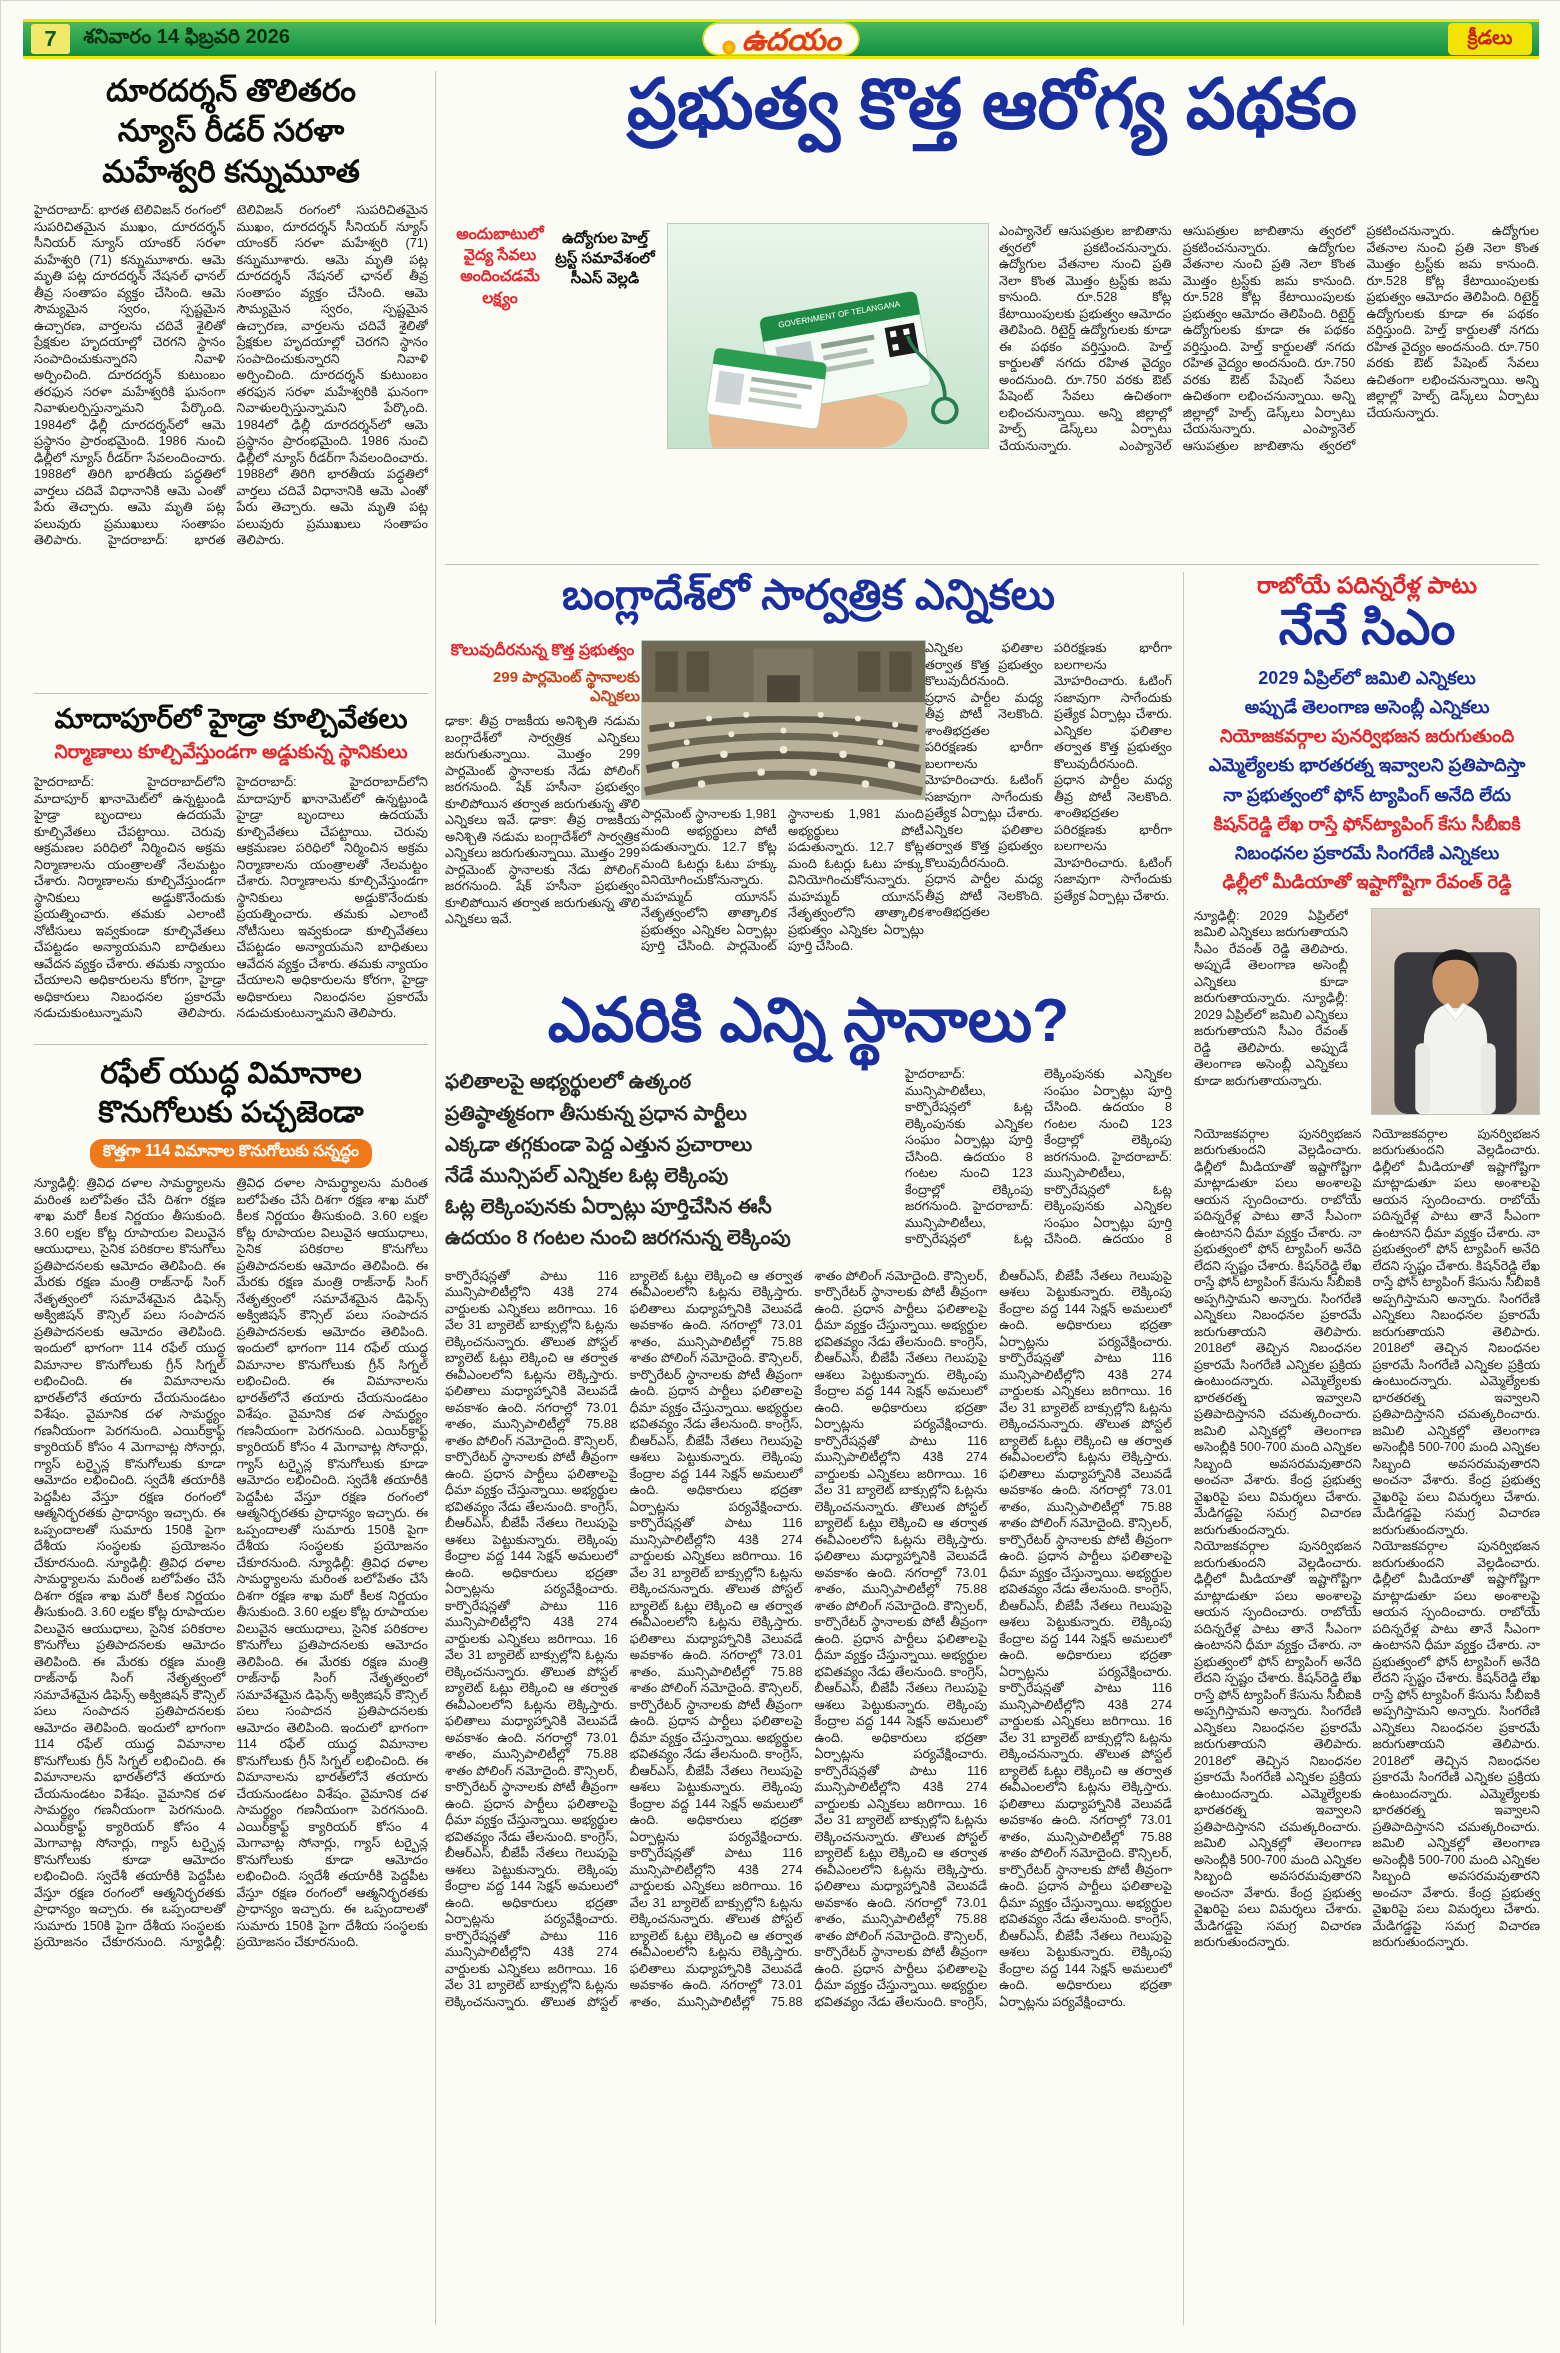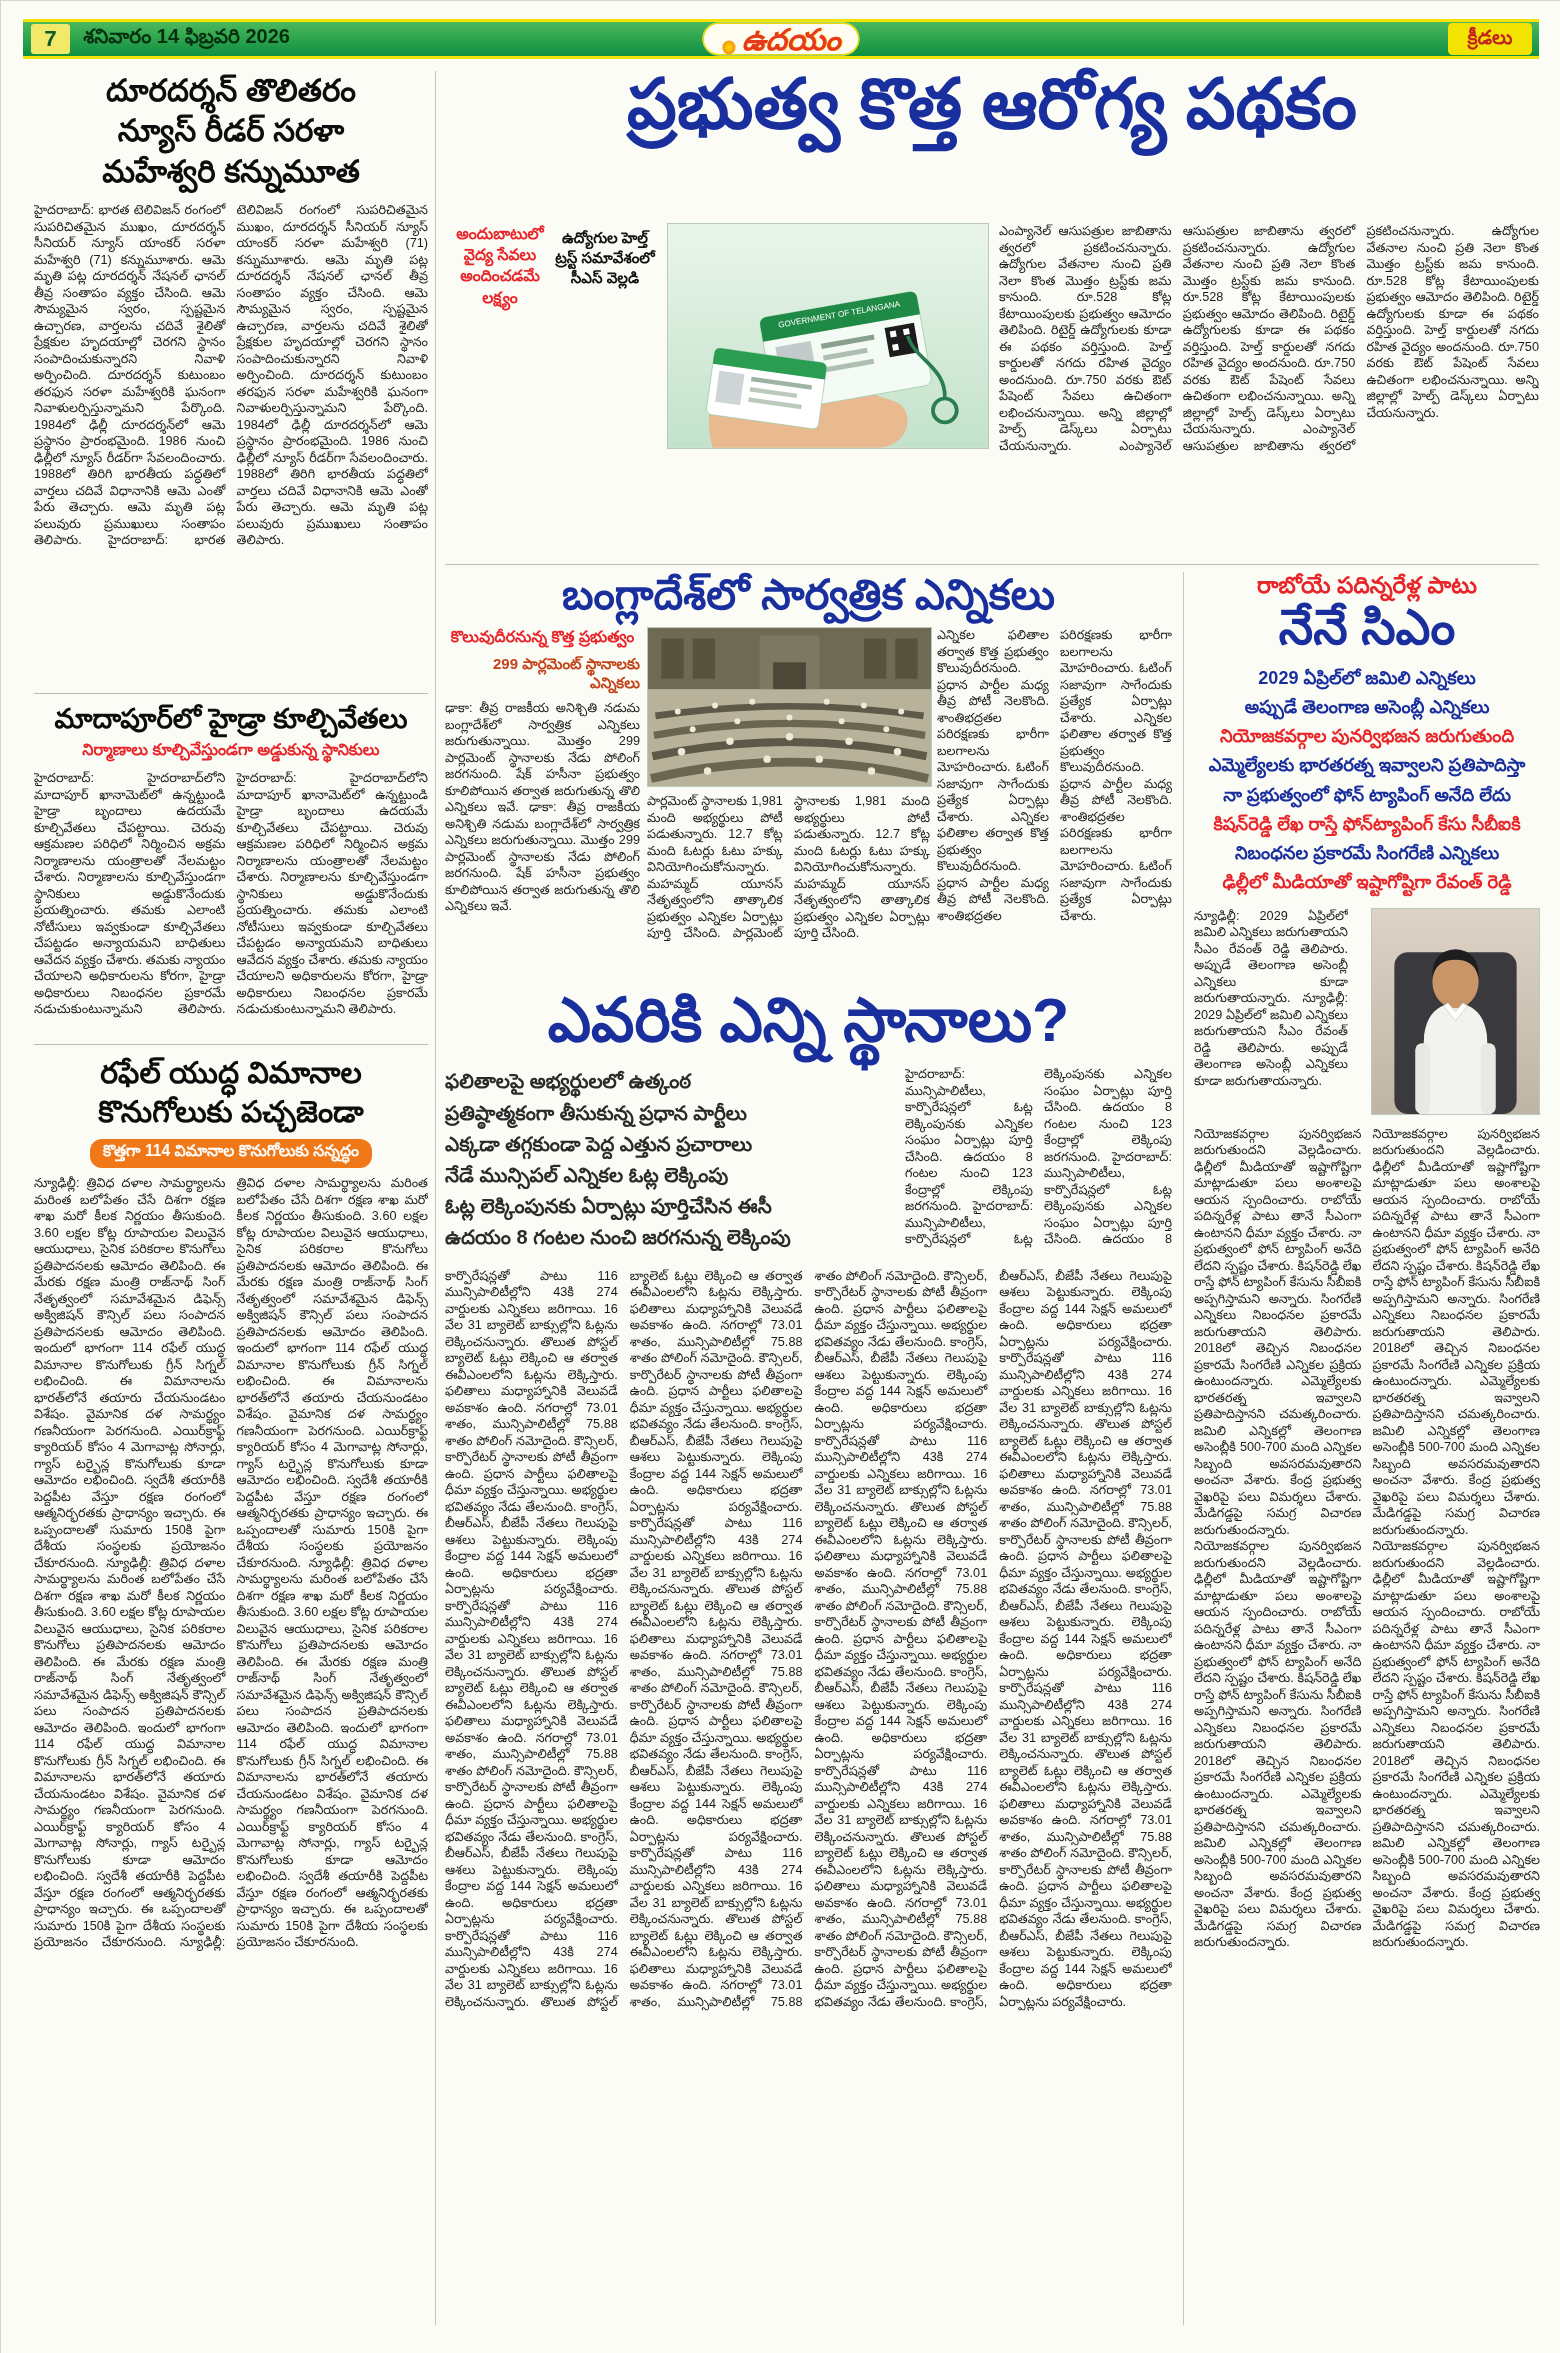--- a/index.html
+++ b/index.html
@@ -56,21 +56,21 @@
     position:absolute;left:444px;top:64px;width:1094px;margin:0;
     font-size:70px;font-weight:800;color:var(--blue);text-align:center;line-height:1.12;
   }
   
   .art-obit{position:absolute;left:33px;top:70px;width:394px;height:616px}
   .obit-headline{margin:0;font-size:31px;line-height:1.3;text-align:center;font-weight:800;color:#0d0d0d}
   .obit-body{margin-top:10.4px;height:477px}
 
   .art-madhapur{position:absolute;left:33px;top:701px;width:394px;height:335px}
   .mad-headline{margin:0;font-size:27.6px;text-align:center;font-weight:800;color:#0d0d0d;line-height:1.25}
-  .mad-sub{margin-top:4.5px;font-size:16px;font-weight:700;text-align:center;color:var(--red)}
+  .mad-sub{margin-top:4.5px;font-size:19px;font-weight:700;text-align:center;color:var(--red)}
   .mad-body{margin-top:7.5px;height:265px}
 
   .art-rafale{position:absolute;left:33px;top:1052px;width:394px;height:1272px}
   .raf-headline{margin:0;font-size:30px;line-height:1.3;text-align:center;font-weight:800;color:#0d0d0d}
   .raf-badge-row{text-align:center;margin:7.5px 0}
   .raf-badge{
     display:inline-block;background:var(--orange);color:#fff;font-size:15.7px;font-weight:800;
     padding:3.7px 13.4px;border-radius:12px;
   }
   .raf-body{height:1133px}
@@ -80,21 +80,21 @@
   .k1{color:var(--red);font-size:15.7px;font-weight:700;text-align:center;line-height:1.35;margin:0}
   .k2{color:#111;font-size:15px;font-weight:800;text-align:center;line-height:1.35;margin:4.5px 0 7.5px}
   .hl-body{flex:1}
   .hm-col{width:320px}
   .hm-body{margin-top:6px;height:94px}
   .hr-coltext{flex:1;height:335px}
   .img-frame{border:0.7px solid #b9c9bb;background:#dcead8;display:block}
   
   .art-bangla{position:absolute;left:444px;top:571px;width:727px;height:406px}
   .bangla-headline{margin:0;font-size:42px;color:var(--blue);font-weight:800;text-align:center;line-height:1.1}
-  .bangla-row{display:flex;gap:7px;margin-top:9px;height:335px}
+  .bangla-row{display:flex;gap:1px;margin-top:22px;height:335px}
   .bg-left{width:195px;display:flex;flex-direction:column}
   .bg-s1{color:var(--red);font-size:15.7px;font-weight:800;text-align:center;margin:0;line-height:1.3}
   .bg-s2{color:#c2441a;font-size:15px;font-weight:800;text-align:right;margin:6px 0 7.5px;line-height:1.3}
   .bg-left-body{flex:1}
   .bg-mid{width:283px}
   .bg-mid-body{margin-top:6px;height:165px}
   .bg-right{flex:1;height:335px}
   
   .art-evariki{position:absolute;left:444px;top:985px;width:727px;height:1339px}
   .ev-headline{margin:0;font-size:61px;color:var(--blue);font-weight:800;text-align:center;line-height:1.12}

